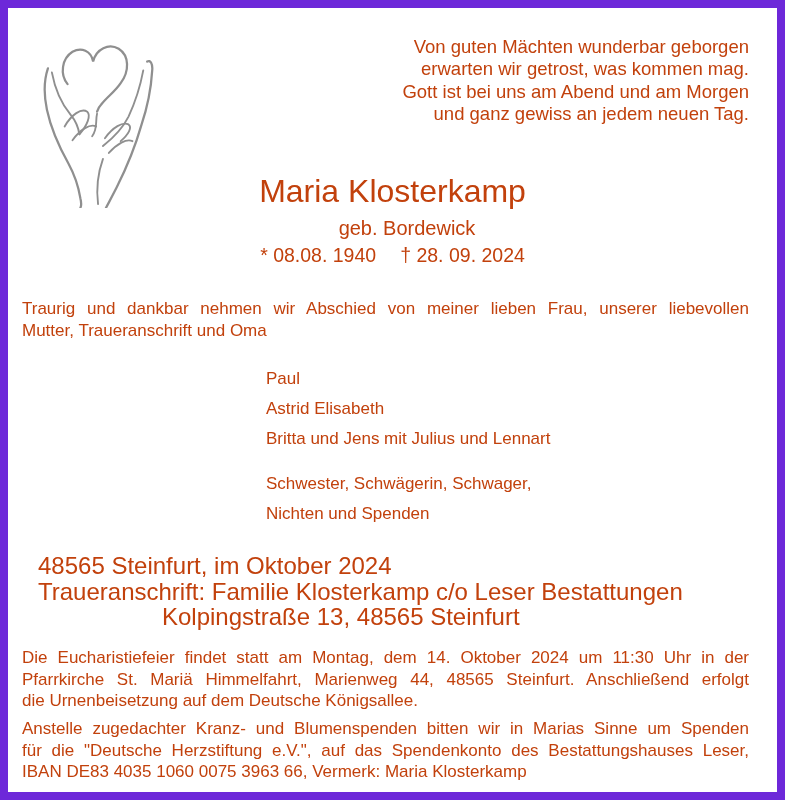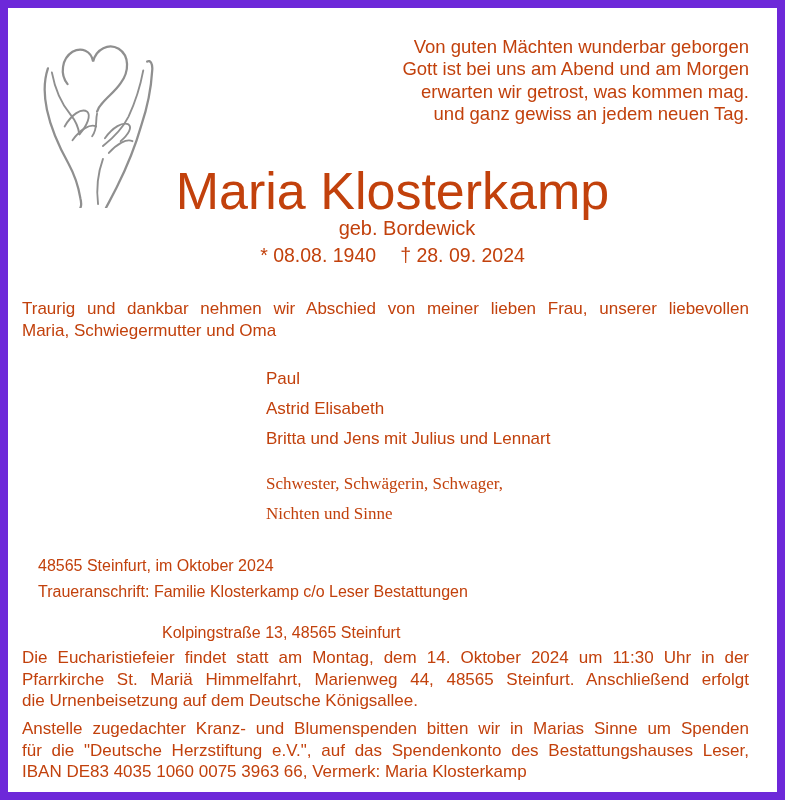--- a/index.html
+++ b/index.html
@@ -47,21 +47,21 @@
     white-space: nowrap;
   }
   
   .title {
     position: absolute;
     left: 0;
     right: 0;
     top: 155px;
     margin: 0;
     text-align: center;
-    font-size: 52px;
+    font-size: 32px;
     line-height: 56px;
     font-weight: normal;
   }
   .maiden {
     position: absolute;
     left: 16px;
     right: 0;
     top: 208px;
     text-align: center;
     font-size: 20px;
@@ -102,30 +102,30 @@
   .service  { top: 639px; }
   .donation { top: 710px; }
   
   .names {
     position: absolute;
     left: 258px;
     top: 356px;
     font-size: 17px;
     line-height: 30px;
   }
-  .names .relatives { margin-top: 15px; font-family: Liberation Serif, serif; }
+  .names .relatives { margin-top: 15px; }
   
   .address {
     position: absolute;
     left: 30px;
     top: 545px;
-    font-size: 16px;
+    font-size: 24px;
     line-height: 25.5px;
   }
-  .address .indent { padding-left: 124px; margin-top: 16px; }
+  .address .indent { padding-left: 124px; }
 </style>
 </head>
 <body>
 
 <div class="page">
 
   <svg class="hands" viewBox="0 0 120 176" aria-hidden="true">
 
     <path d="M 26,50 C 18,40 20,24 31,17 C 40,12 50,16 52,27 C 55,14 68,8 78,14 C 89,21 89,37 80,49 C 74,58 66,63 60,71 C 58,73 57,75 56,78"></path>
     <path class="thin" d="M 56,80 C 54,88 57,95 51,103"></path>
@@ -137,45 +137,45 @@
     <path class="thin" d="M 57,172 C 55,156 57,140 62,126"></path>
 
     <path d="M 107,27 C 110,25 113,29 112,37 C 111,54 107,74 101,92 C 95,113 86,135 76,155 C 71,165 67,172 65,176"></path>
     <path class="thin" d="M 103,36 C 100,52 95,68 88,83 C 82,95 72,105 62,113"></path>
     <path class="thin" d="M 64,105 C 72,94 82,88 88,91 C 92,94 88,101 80,108"></path>
     <path class="thin" d="M 68,120 C 76,111 86,105 92,108"></path>
   </svg>
 
   <div class="poem">
     <div>Von guten Mächten wunderbar geborgen</div>
+    <div>erwarten wir getrost, was kommen mag.</div>
     <div>Gott ist bei uns am Abend und am Morgen</div>
-    <div>erwarten wir getrost, was kommen mag.</div>
     <div>und ganz gewiss an jedem neuen Tag.</div>
   </div>
 
   <h1 class="title">Maria Klosterkamp</h1>
   <div class="maiden">geb. Bordewick</div>
   <div class="dates">
     <span class="birth">* 08.08. 1940</span><span class="death">† 28. 09. 2024</span>
   </div>
 
   <div class="para intro">
     <div class="jline">Traurig und dankbar nehmen wir Abschied von meiner lieben Frau, unserer liebevollen</div>
-    <div class="pline">Maria, Schwiegermutter und Oma</div>
+    <div class="pline">Mutter, Traueranschrift und Oma</div>
   </div>
 
   <div class="names">
     <div class="family">
       <div>Paul</div>
       <div>Astrid Elisabeth</div>
       <div>Britta und Jens mit Julius und Lennart</div>
     </div>
     <div class="relatives">
       <div>Schwester, Schwägerin, Schwager,</div>
-      <div>Nichten und Sinne</div>
+      <div>Nichten und Spenden</div>
     </div>
   </div>
 
   <div class="address">
     <div>48565 Steinfurt, im Oktober 2024</div>
     <div>Traueranschrift: Familie Klosterkamp c/o Leser Bestattungen</div>
     <div class="indent">Kolpingstraße 13, 48565 Steinfurt</div>
   </div>
 
   <div class="para service">

